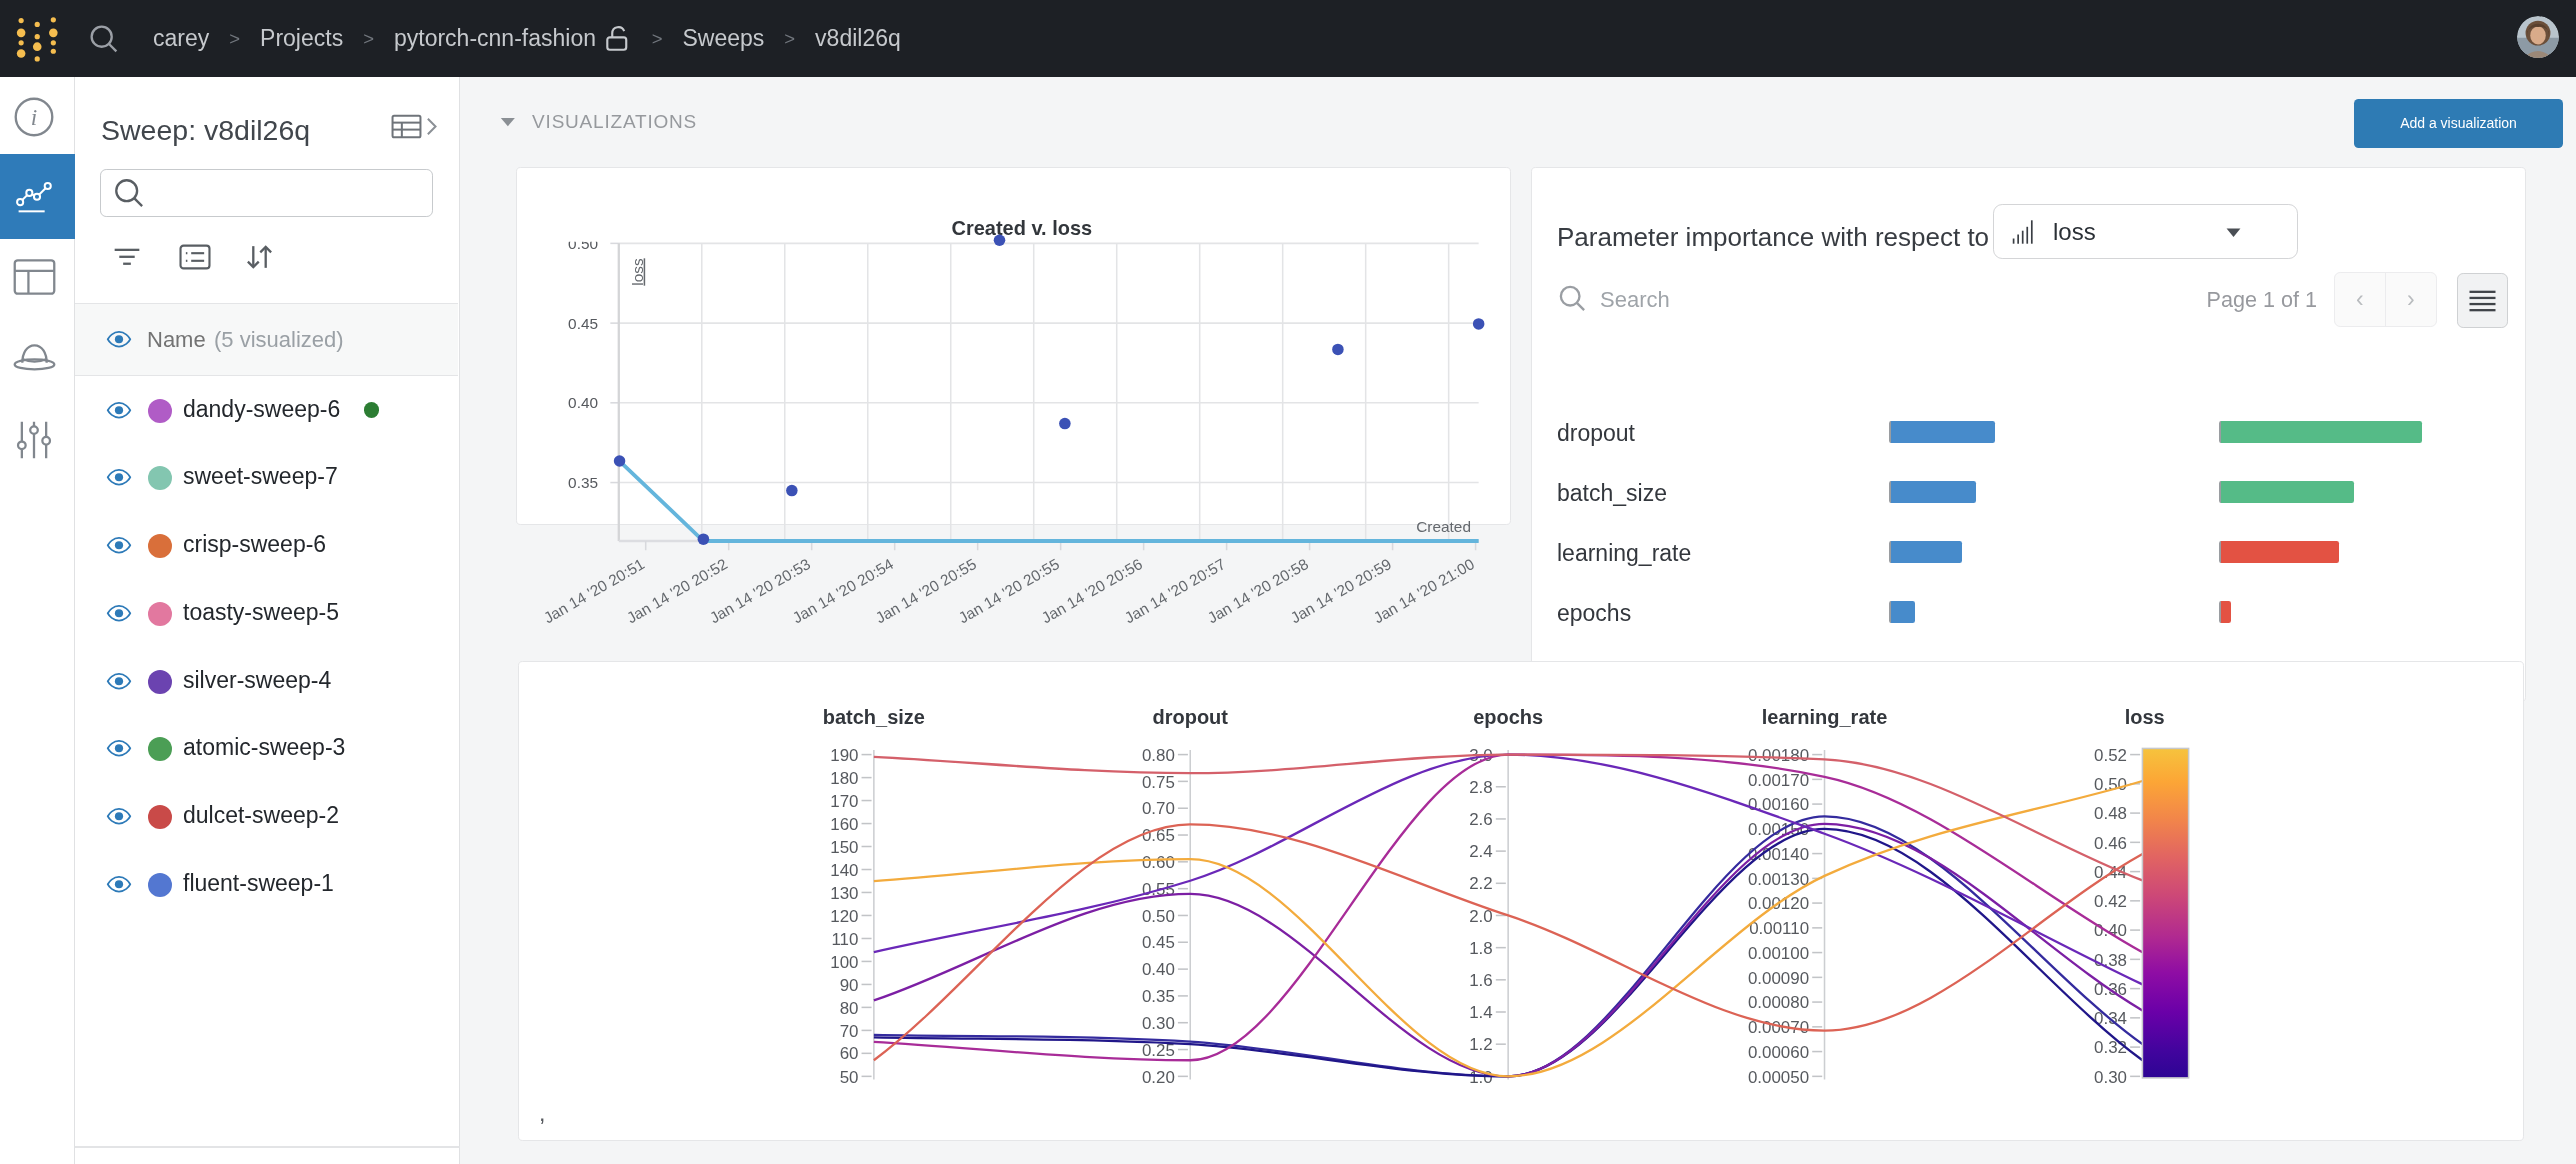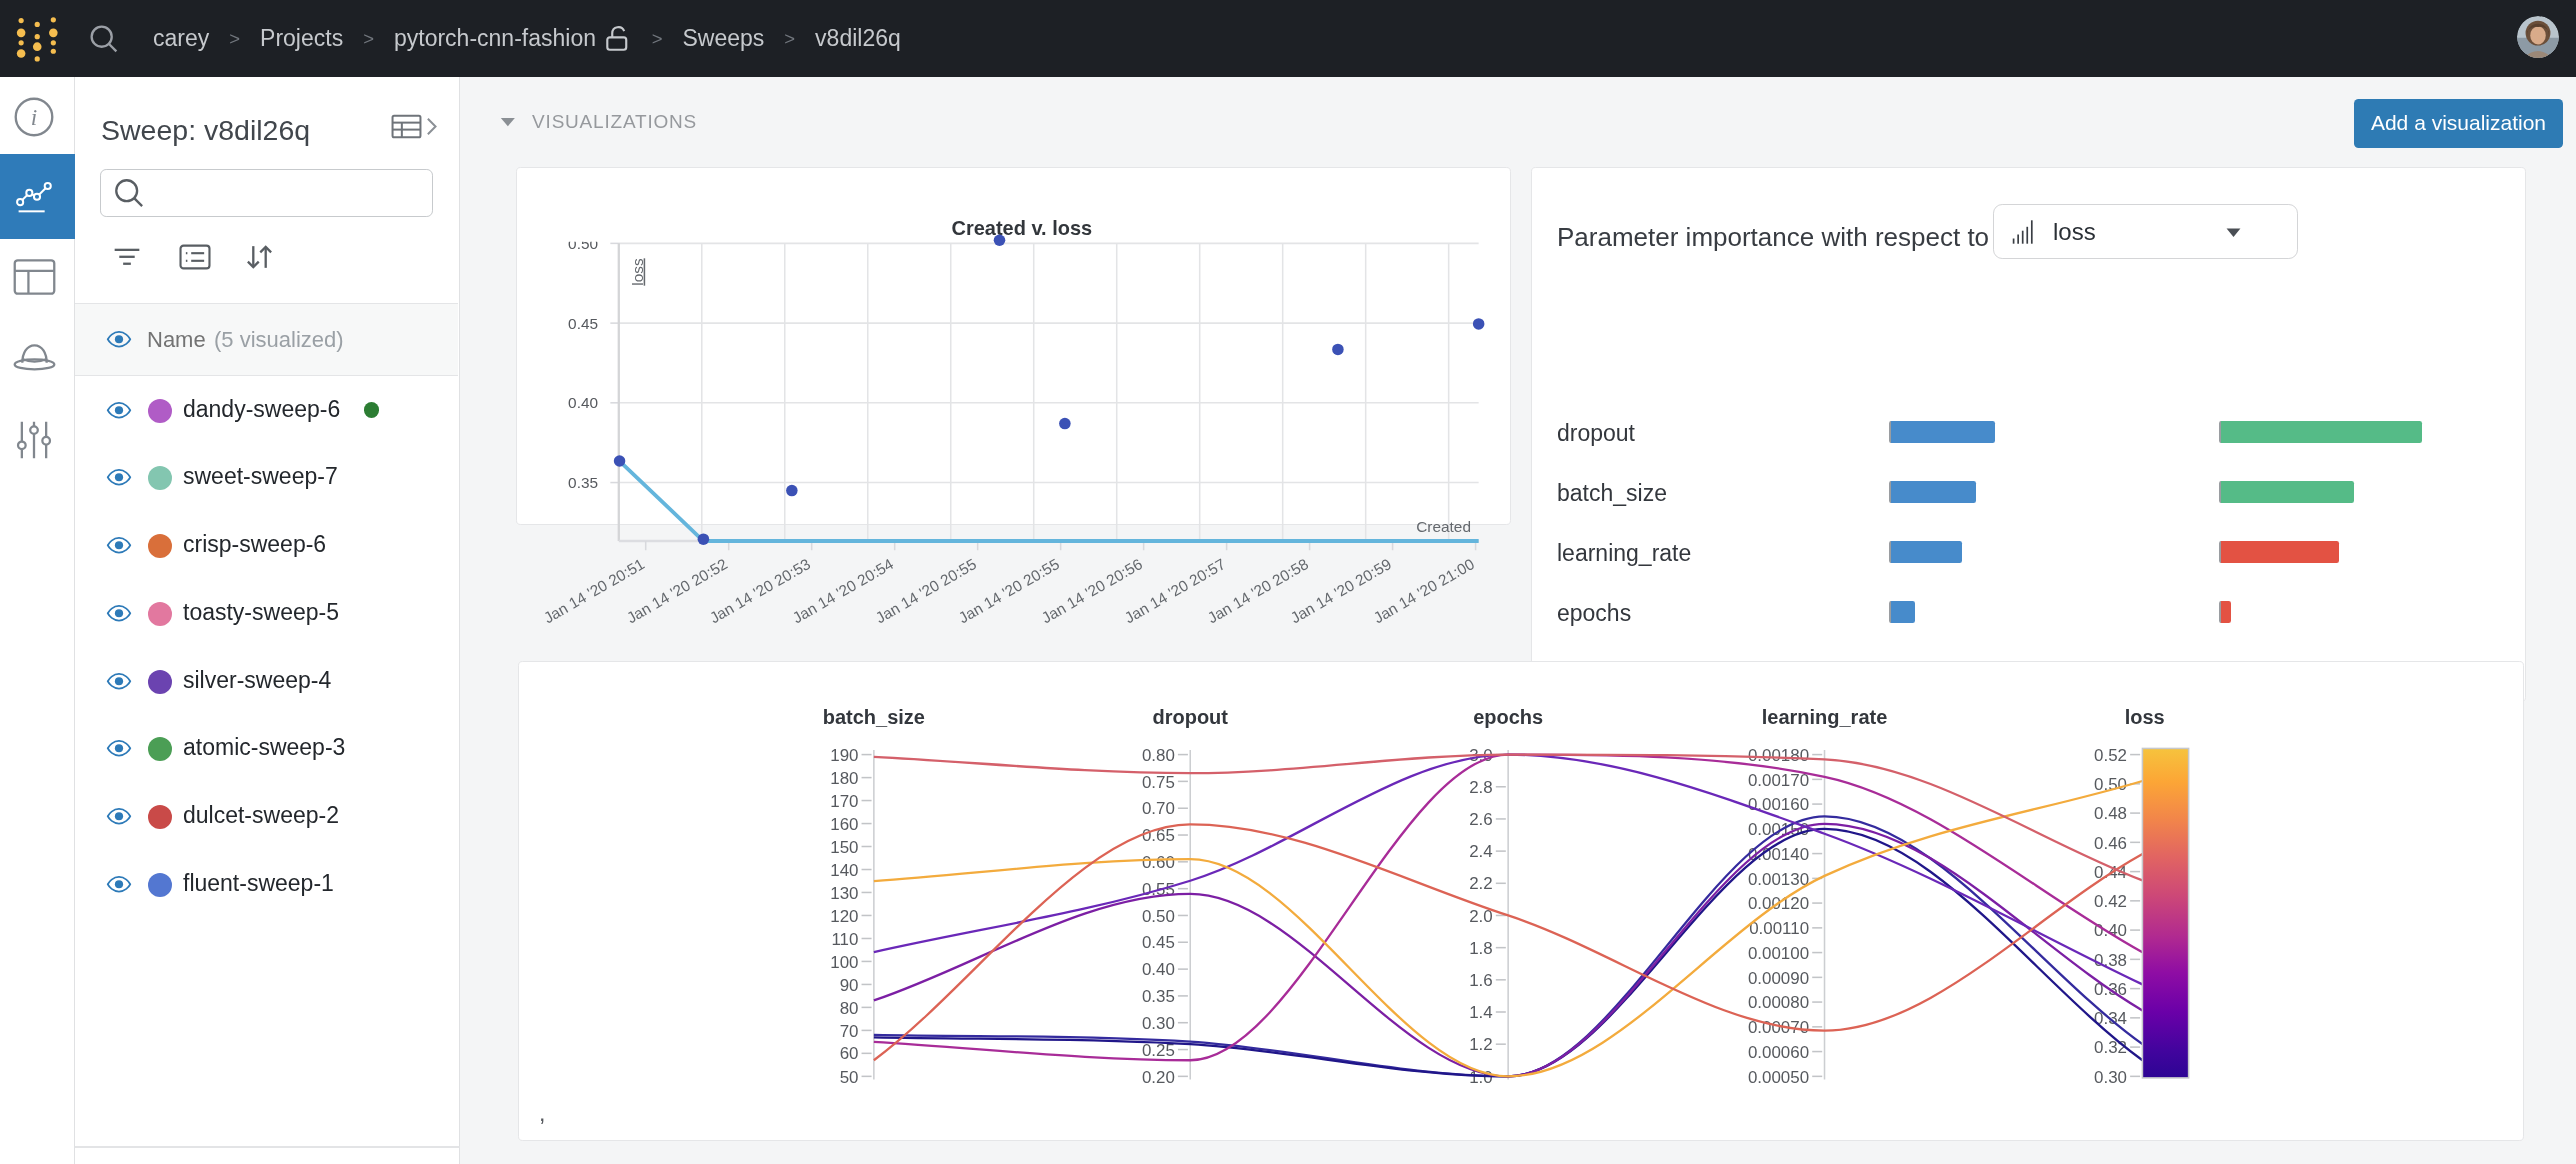--- a/index.html
+++ b/index.html
@@ -23,21 +23,21 @@
 .eye { position:absolute; left:31px; top:50%; margin-top:-9.2px; width:26px; height:18.5px; }
 .runrow { position:absolute; left:0; width:383px; height:68px; }
 .rundot { position:absolute; left:73px; top:50%; margin-top:-11.5px; width:24px; height:24px; border-radius:50%; }
 .runname { position:absolute; left:108px; top:50%; margin-top:-14px; font-size:23px; color:#23272c; }
 .livedot { position:absolute; left:289px; top:50%; margin-top:-7.7px; width:15.4px; height:15.4px; border-radius:50%; background:#2c7d33; }
 
 .main { position:absolute; left:460px; top:77px; width:2116px; height:1087px; background:#f4f5f6; }
 .vish { position:absolute; left:39px; top:34px; display:flex; align-items:center; gap:15.4px;
   font-size:19px; color:#96999d; letter-spacing:0.8px; }
 .addbtn { position:absolute; left:1894px; top:21.6px; width:209px; height:49px; background:#2e7bb4; border-radius:4.6px;
-  color:#fff; font-size:21px; display:flex; align-items:center; justify-content:center; white-space:nowrap; }
+  color:#fff; font-size:14px; display:flex; align-items:center; justify-content:center; white-space:nowrap; }
 .card { position:absolute; background:#fff; border:1.5px solid #e5e6e8; border-radius:4.6px; }
 .card1 { left:56px; top:90px; width:995px; height:358px; }
 .card2 { left:1071px; top:90px; width:995px; height:535px; }
 .card3 { left:58px; top:584px; width:2006px; height:480px; }
 
 .pilabel { position:absolute; left:25px; top:54px; font-size:26px; color:#383c42; }
 .dropdown { position:absolute; left:461px; top:36px; width:305px; height:55px; border:1.5px solid #d4d5d7; border-radius:9.2px; }
 .dropdown .ddi { position:absolute; left:17px; top:14px; }
 .dropdown .ddt { position:absolute; left:59px; top:13px; font-size:24px; color:#2b3036; }
 .dropdown .ddc { position:absolute; left:231px; top:21.6px; }
@@ -366,20 +366,42 @@
               <line x1="18" y1="38" x2="18" y2="18"></line>
               <line x1="25" y1="38" x2="25" y2="12"></line>
               <line x1="32" y1="38" x2="32" y2="2"></line>
             </g>
           </svg></span>
         <span class="ddt">loss</span>
         <span class="ddc"><svg width="17" height="10.8" viewBox="0 0 22 14">
             <polygon points="2,2 20,2 11,13" fill="#4a4e54"></polygon>
           </svg></span>
       </div>
+    <div class="srow">
+      <span class="srchi"><svg width="31" height="31" viewBox="0 0 40 40">
+            <circle cx="17" cy="17" r="12" fill="none" stroke="#9a9ea3" stroke-width="3"></circle>
+            <line x1="26" y1="26" x2="35" y2="35" stroke="#9a9ea3" stroke-width="3"></line>
+          </svg></span>
+      <span class="srcht">Search</span>
+      <span class="pageof">Page 1 of 1</span>
+      <div class="pager">
+          <div>‹</div>
+          <div>›</div>
+        </div>
+      <div class="burger">
+          <svg width="31" height="26" viewBox="0 0 40 34">
+            <g stroke="#3f4348" stroke-width="3">
+              <line x1="3" y1="5" x2="37" y2="5"></line>
+              <line x1="3" y1="13" x2="37" y2="13"></line>
+              <line x1="3" y1="21" x2="37" y2="21"></line>
+              <line x1="3" y1="29" x2="37" y2="29"></line>
+            </g>
+          </svg>
+        </div>
+    </div>
     <div class="trow" style="top:233px">
 <span class="tname">dropout</span>
 <span class="ibar" style="width:106px"></span>
 <span class="cbar" style="width:203px;background:#55bb87"></span>
 </div>
 <div class="trow" style="top:293px">
 <span class="tname">batch_size</span>
 <span class="ibar" style="width:87px"></span>
 <span class="cbar" style="width:135px;background:#55bb87"></span>
 </div>

